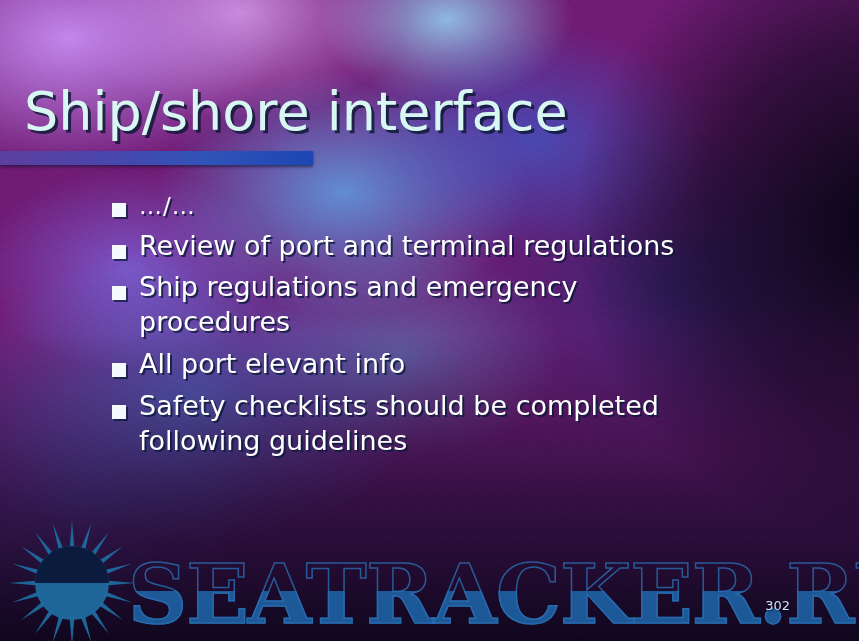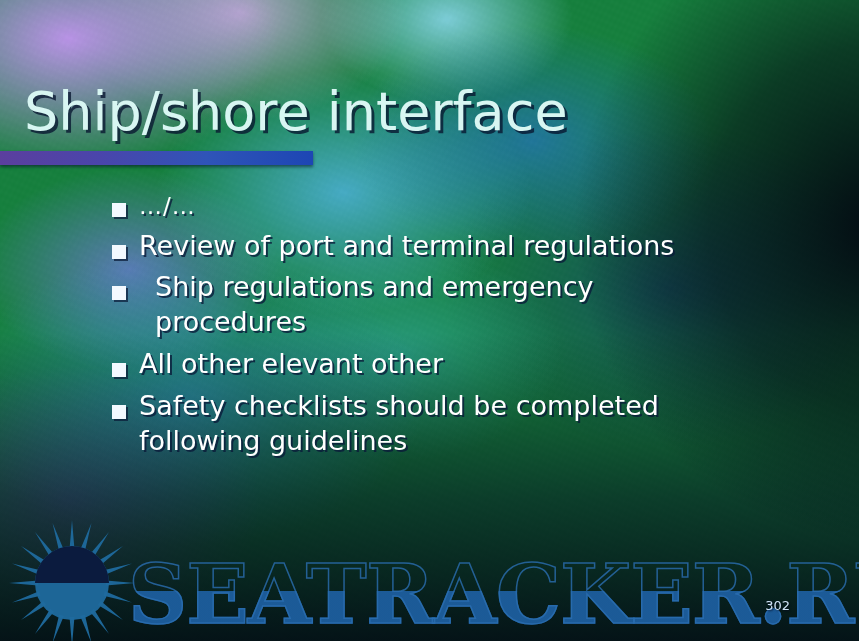--- a/index.html
+++ b/index.html
@@ -6,21 +6,21 @@
     margin: 0;
     padding: 0;
     background: #000;
   }
   #slide {
     position: relative;
     width: 859px;
     height: 641px;
     overflow: hidden;
     font-family: "DejaVu Sans", sans-serif;
-    background-color: #15803d;
+    background-color: #701a75;
   }
 
   
   .bg-layer {
     position: absolute;
     inset: 0;
     pointer-events: none;
   }
   .bg-base {
     background:
@@ -190,26 +190,26 @@
       <span class="bullet-text">…/…</span>
     </div>
 
     <div class="bullet-row">
       <span class="bullet-marker"></span>
       <span class="bullet-text">Review of port and terminal regulations</span>
     </div>
 
     <div class="bullet-row">
       <span class="bullet-marker"></span>
-      <span class="bullet-text" style="max-width:505px;display:inline-block;margin-left:16px;">Ship regulations and emergency procedures</span>
-    </div>
-
-    <div class="bullet-row">
-      <span class="bullet-marker"></span>
-      <span class="bullet-text">All other elevant other</span>
+      <span class="bullet-text" style="max-width:505px;display:inline-block;">Ship regulations and emergency procedures</span>
+    </div>
+
+    <div class="bullet-row">
+      <span class="bullet-marker"></span>
+      <span class="bullet-text">All port elevant info</span>
     </div>
 
     <div class="bullet-row">
       <span class="bullet-marker"></span>
       <span class="bullet-text" style="max-width:575px;display:inline-block;">Safety checklists should be completed following guidelines</span>
     </div>
 
   </div>
 
   <div id="watermark">

